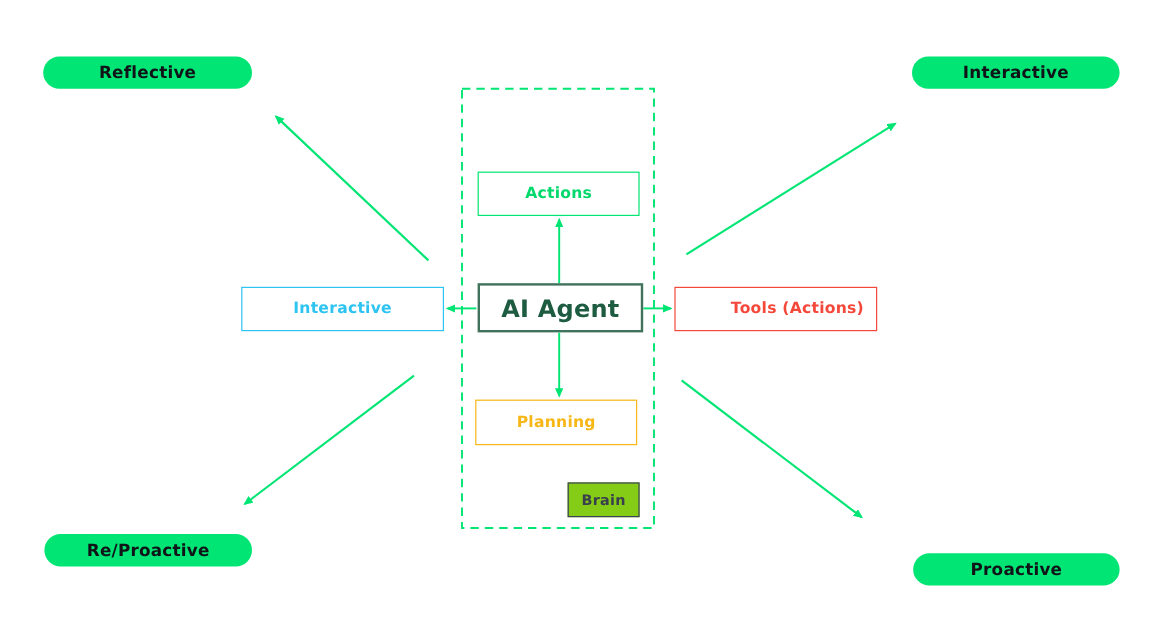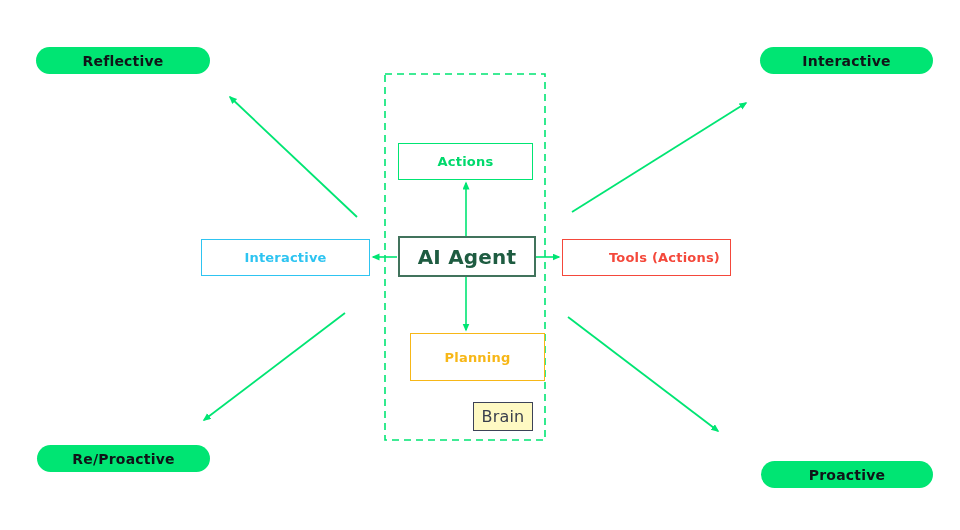--- a/index.html
+++ b/index.html
@@ -27,22 +27,22 @@
     font-size:13px;font-weight:700;
     box-sizing:border-box;
     letter-spacing:.2px;
   }
   .node-memory{border:1.5px solid #00e573;color:#00d96c;}
   .node-agent{border:2px solid #41735c;color:#1e5c41;font-size:20px;}
   .node-planning{border:1.5px solid #f7b717;color:#f7b717;}
   .node-perception{border:1.5px solid #2ec4f1;color:#2ec4f1;}
   .node-tools{border:1.5px solid #f4483b;color:#f4483b;padding-left:36px;}
   .node-brain{
-    border:1.5px solid #3c4257;background:#fef9c3;color:#3a3f4d;
-    font-size:16px;font-weight:400;
+    border:1.5px solid #3c4257;background:#84cc16;color:#3a3f4d;
+    font-size:12px;font-weight:700;
   }
 </style>
 </head>
 <body>
 
 <div class="stage">
 
   <svg class="layer" width="960" height="530" viewBox="0 0 960 530">
     <defs>
       <marker id="ah" markerWidth="9" markerHeight="8" refX="6.5" refY="3.5" orient="auto" markerUnits="userSpaceOnUse">
@@ -68,21 +68,21 @@
 
   <div class="pill" style="left:760px;top:47px;width:173px;height:27px;">Interactive</div>
   <div class="pill" style="left:36px;top:47px;width:174px;height:27px;">Reflective</div>
   <div class="pill" style="left:37px;top:445px;width:173px;height:27px;">Re/Proactive</div>
   <div class="pill" style="left:761px;top:461px;width:172px;height:27px;">Proactive</div>
 
   <div class="node node-memory" style="left:398px;top:143px;width:135px;height:37px;">Actions</div>
 
   <div class="node node-agent" style="left:398px;top:236px;width:138px;height:41px;">AI Agent</div>
 
-  <div class="node node-planning" style="left:410px;top:333px;width:135px;height:48px;">Planning</div>
+  <div class="node node-planning" style="left:396px;top:333px;width:135px;height:38px;">Planning</div>
 
   <div class="node node-brain" style="left:473px;top:402px;width:60px;height:29px;">Brain</div>
 
   <div class="node node-perception" style="left:201px;top:239px;width:169px;height:37px;">Interactive</div>
 
   <div class="node node-tools" style="left:562px;top:239px;width:169px;height:37px;">Tools (Actions)</div>
 
 </div>
 
 </body></html>

